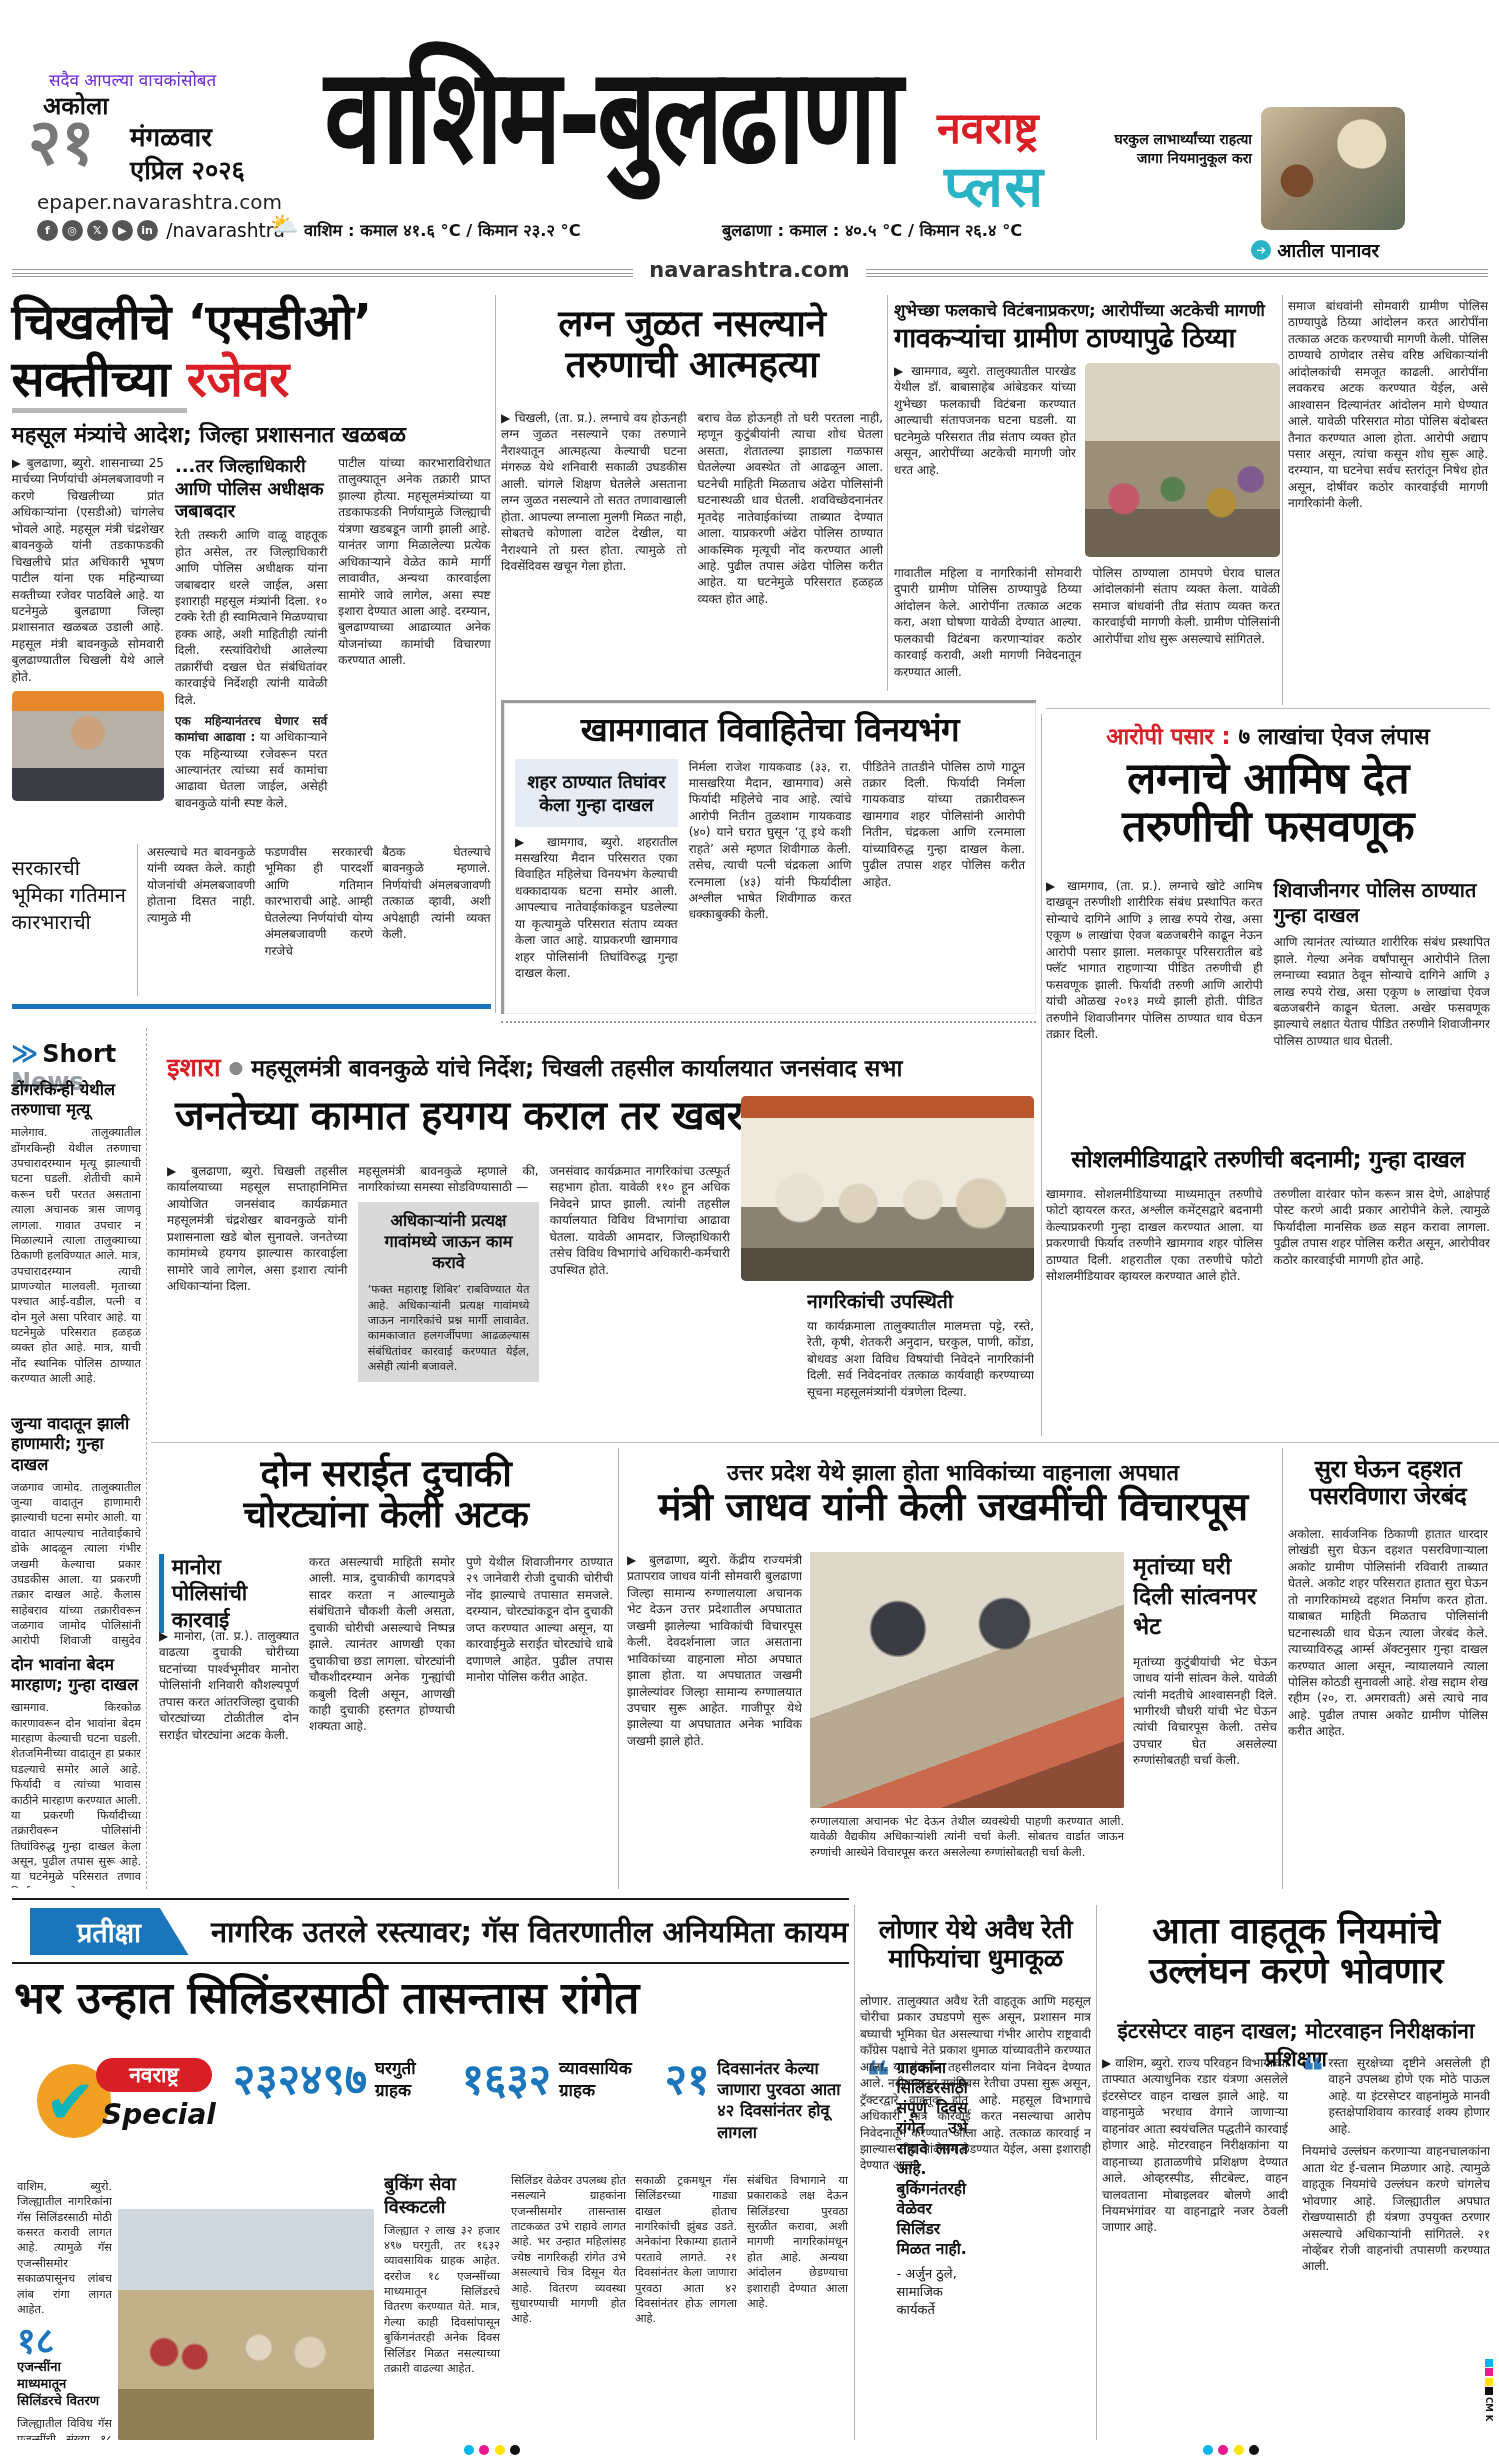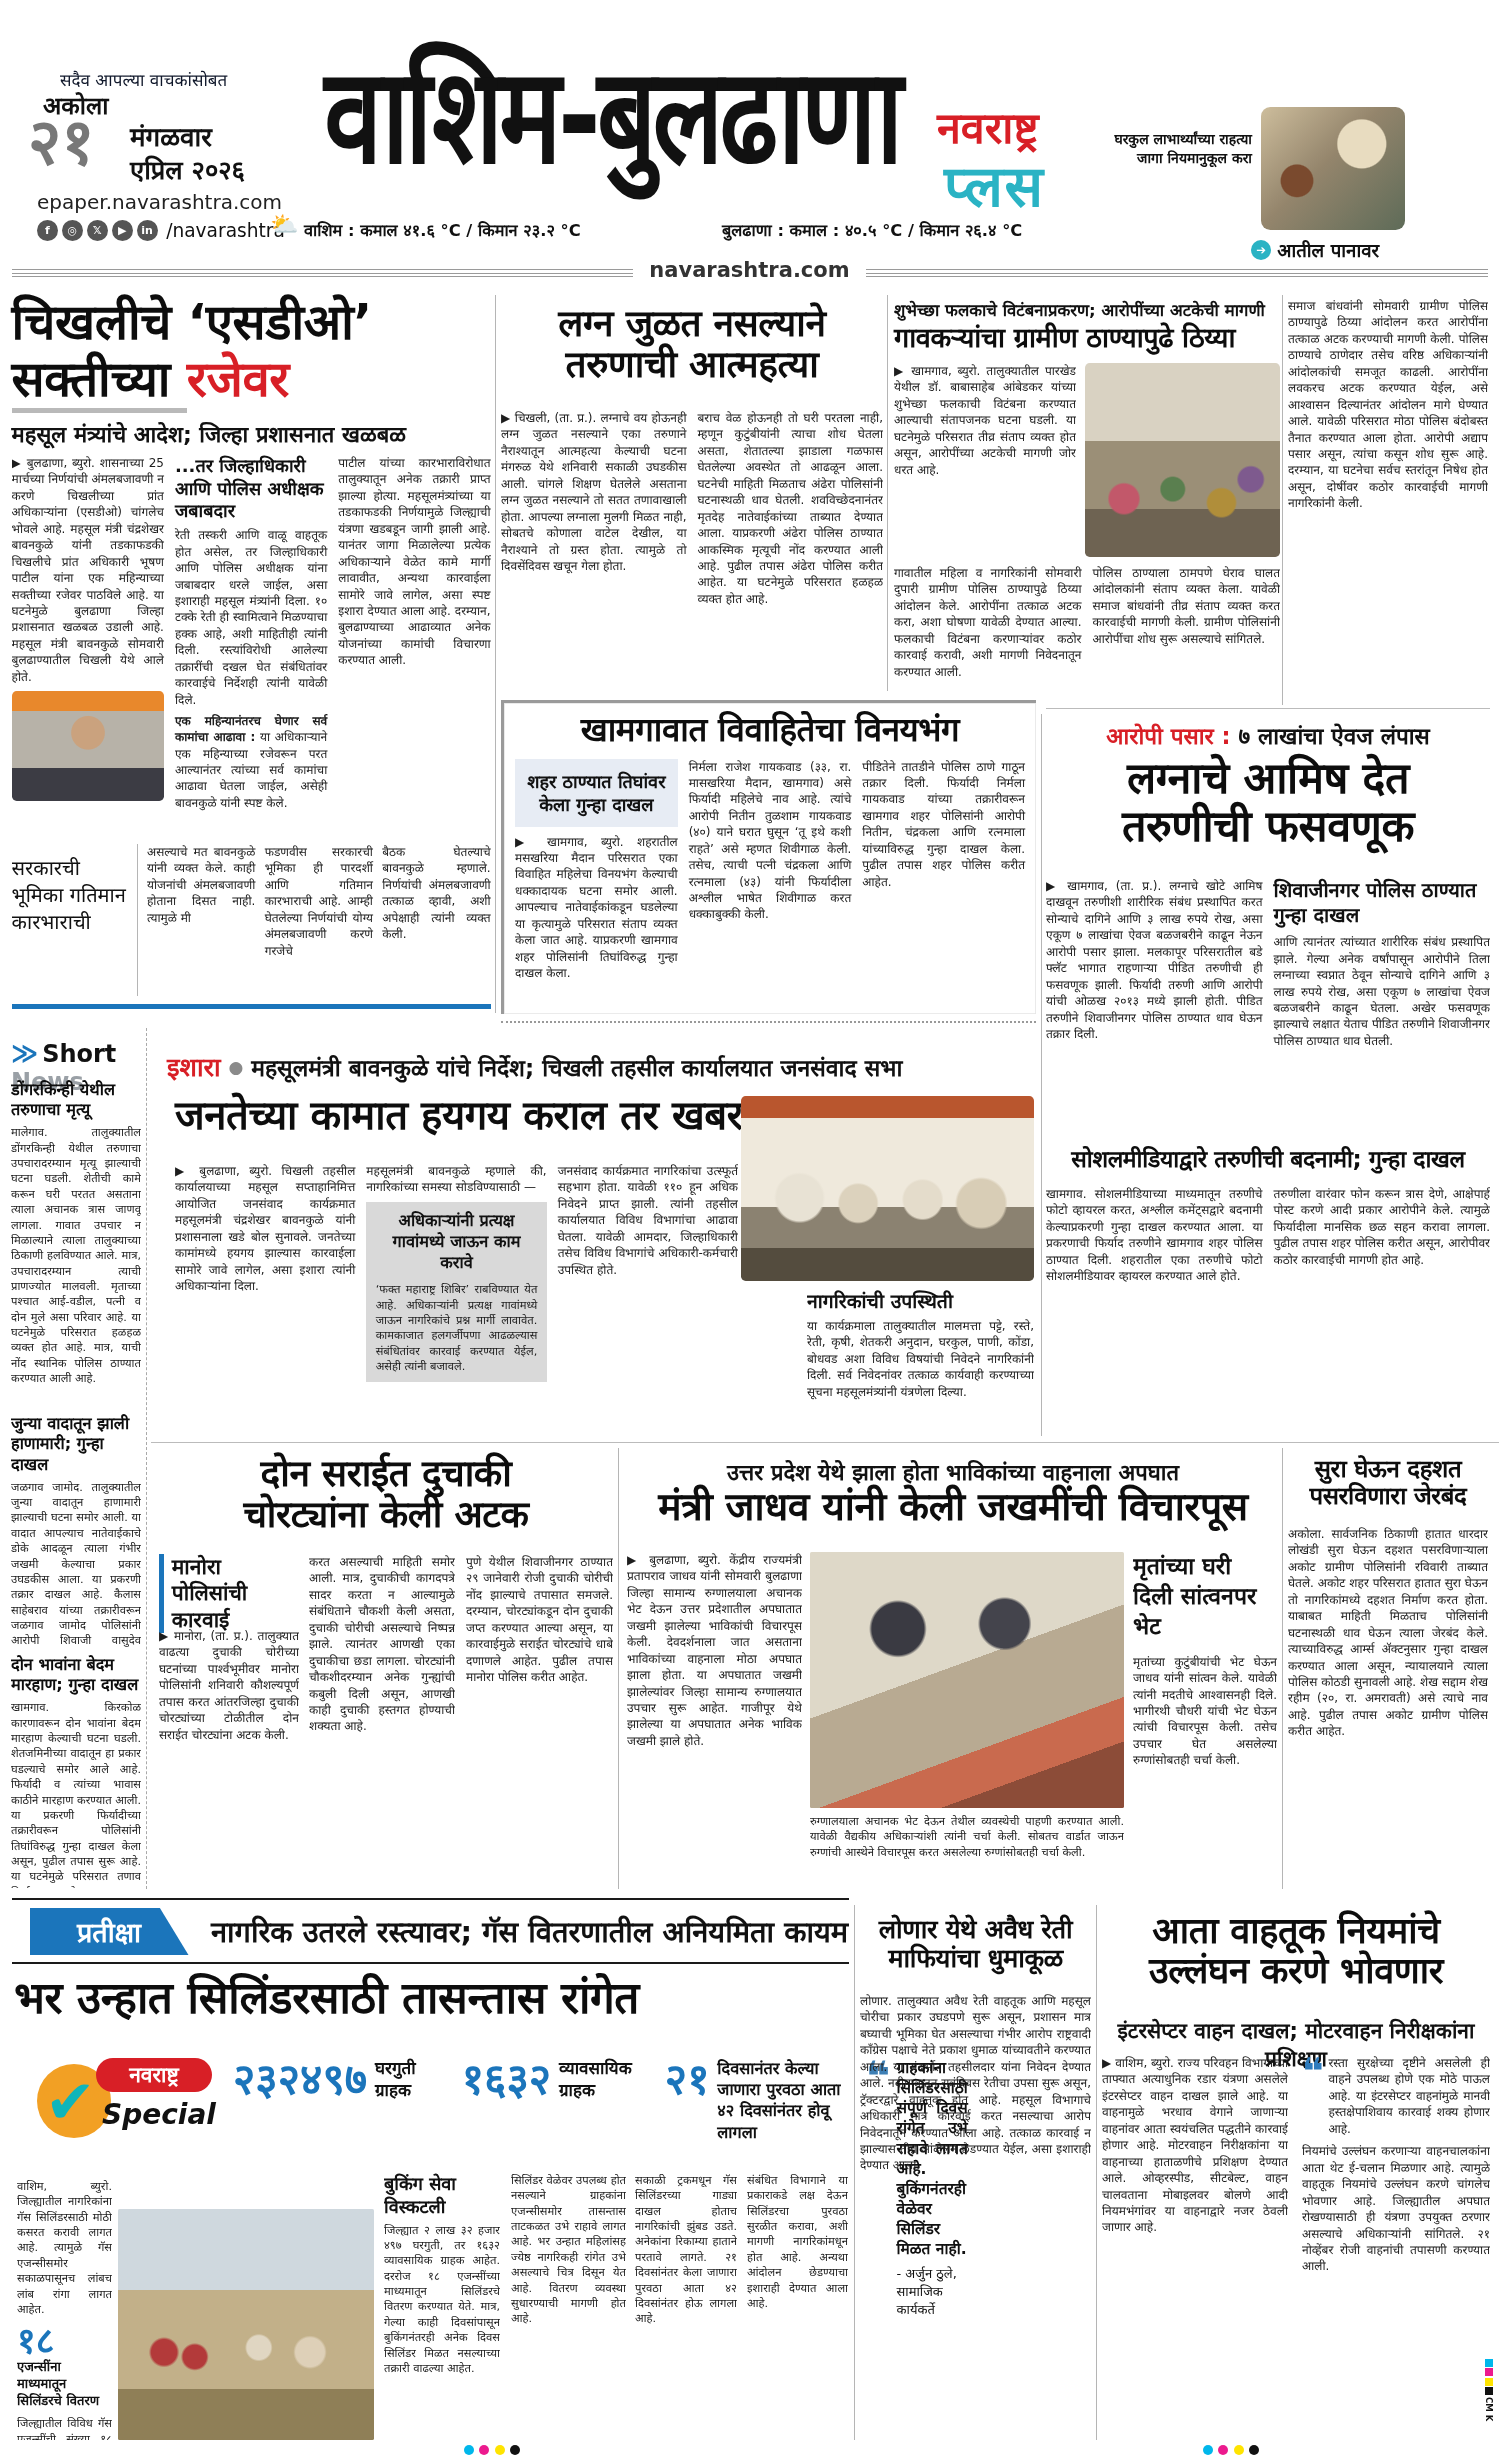--- a/index.html
+++ b/index.html
@@ -28,21 +28,21 @@
   .sn-title{font-weight:bold;font-size:16.3px;line-height:1.25;margin-bottom:4.7px;color:#0d0d0d}
   .dot{border-radius:50%;display:inline-block;width:10px;height:10px;margin-right:5.4px}
   .socircle{display:inline-flex;align-items:center;justify-content:center;width:21px;height:21px;
             border-radius:50%;background:#555;color:#fff;font-size:11px;font-weight:bold;margin-right:3.9px}
 </style>
 </head>
 <body>
 
 <div class="sheet">
 
-  <div class="abs" style="left:60px;top:68px;font-size:17px;color:#0f172a">सदैव आपल्या वाचकांसोबत</div>
+  <div class="abs" style="left:49px;top:68px;font-size:17px;color:#6d28d9">सदैव आपल्या वाचकांसोबत</div>
   <div class="abs bold" style="left:43px;top:88px;font-size:24px">अकोला</div>
   <div class="abs bold" style="left:28px;top:110px;font-size:64px;color:#787878;line-height:1">२१</div>
   <div class="abs bold" style="left:130px;top:118px;font-size:26px">मंगळवार</div>
   <div class="abs bold" style="left:130px;top:152px;font-size:25.6px">एप्रिल २०२६</div>
   <div class="abs" style="left:37px;top:190px;font-size:20px;color:#222">epaper.navarashtra.com</div>
   <div class="abs" style="left:37px;top:220px;display:flex;align-items:center">
     <span class="socircle">f</span>
     <span class="socircle">◎</span>
     <span class="socircle">𝕏</span>
     <span class="socircle">▶</span>
@@ -223,21 +223,21 @@
     <span style="font-size:23px;font-weight:bold">महसूलमंत्री बावनकुळे यांचे निर्देश; चिखली तहसील कार्यालयात जनसंवाद सभा</span>
   </div>
   <div class="abs headline" style="left:175px;top:1093px;width:706px;font-size:40px;white-space:nowrap">जनतेच्या कामात हयगय कराल तर खबरदार</div>
   <div class="abs photo" style="left:741px;top:1096px;width:293px;height:185px;background:
        linear-gradient(180deg,#b9562e 0 12%,transparent 12%),
        radial-gradient(circle at 20% 55%,#e8e2d4 0 9%,transparent 10%),
        radial-gradient(circle at 40% 58%,#dcd2bd 0 9%,transparent 10%),
        radial-gradient(circle at 62% 56%,#e4dccb 0 9%,transparent 10%),
        radial-gradient(circle at 82% 58%,#d8cdb6 0 9%,transparent 10%),
        linear-gradient(180deg,#efe9dc 12% 60%,#8b8271 60% 82%,#544c3e 82%)"></div>
-  <div class="abs flexrow clip" style="left:175px;top:1163px;width:563px;height:273px">
+  <div class="abs flexrow clip" style="left:167px;top:1163px;width:563px;height:273px">
     <div>
         <p class="bt">▶ बुलढाणा, ब्युरो. चिखली तहसील कार्यालयाच्या महसूल सप्ताहानिमित्त आयोजित जनसंवाद कार्यक्रमात महसूलमंत्री चंद्रशेखर बावनकुळे यांनी प्रशासनाला खडे बोल सुनावले. जनतेच्या कामांमध्ये हयगय झाल्यास कारवाईला सामोरे जावे लागेल, असा इशारा त्यांनी अधिकाऱ्यांना दिला.</p>
       </div>
     <div>
       <p class="bt">महसूलमंत्री बावनकुळे म्हणाले की, नागरिकांच्या समस्या सोडविण्यासाठी —</p>
       <div class="graybox" style="margin-top:6.2px">
         <div class="ctr bold" style="font-size:16.3px;line-height:1.3;margin-bottom:9px">अधिकाऱ्यांनी प्रत्यक्ष गावांमध्ये जाऊन काम करावे</div>
         <p class="bt-sm">‘फक्त महाराष्ट्र शिबिर’ राबविण्यात येत आहे. अधिकाऱ्यांनी प्रत्यक्ष गावांमध्ये जाऊन नागरिकांचे प्रश्न मार्गी लावावेत. कामकाजात हलगर्जीपणा आढळल्यास संबंधितांवर कारवाई करण्यात येईल, असेही त्यांनी बजावले.</p>
       </div>
     </div>

